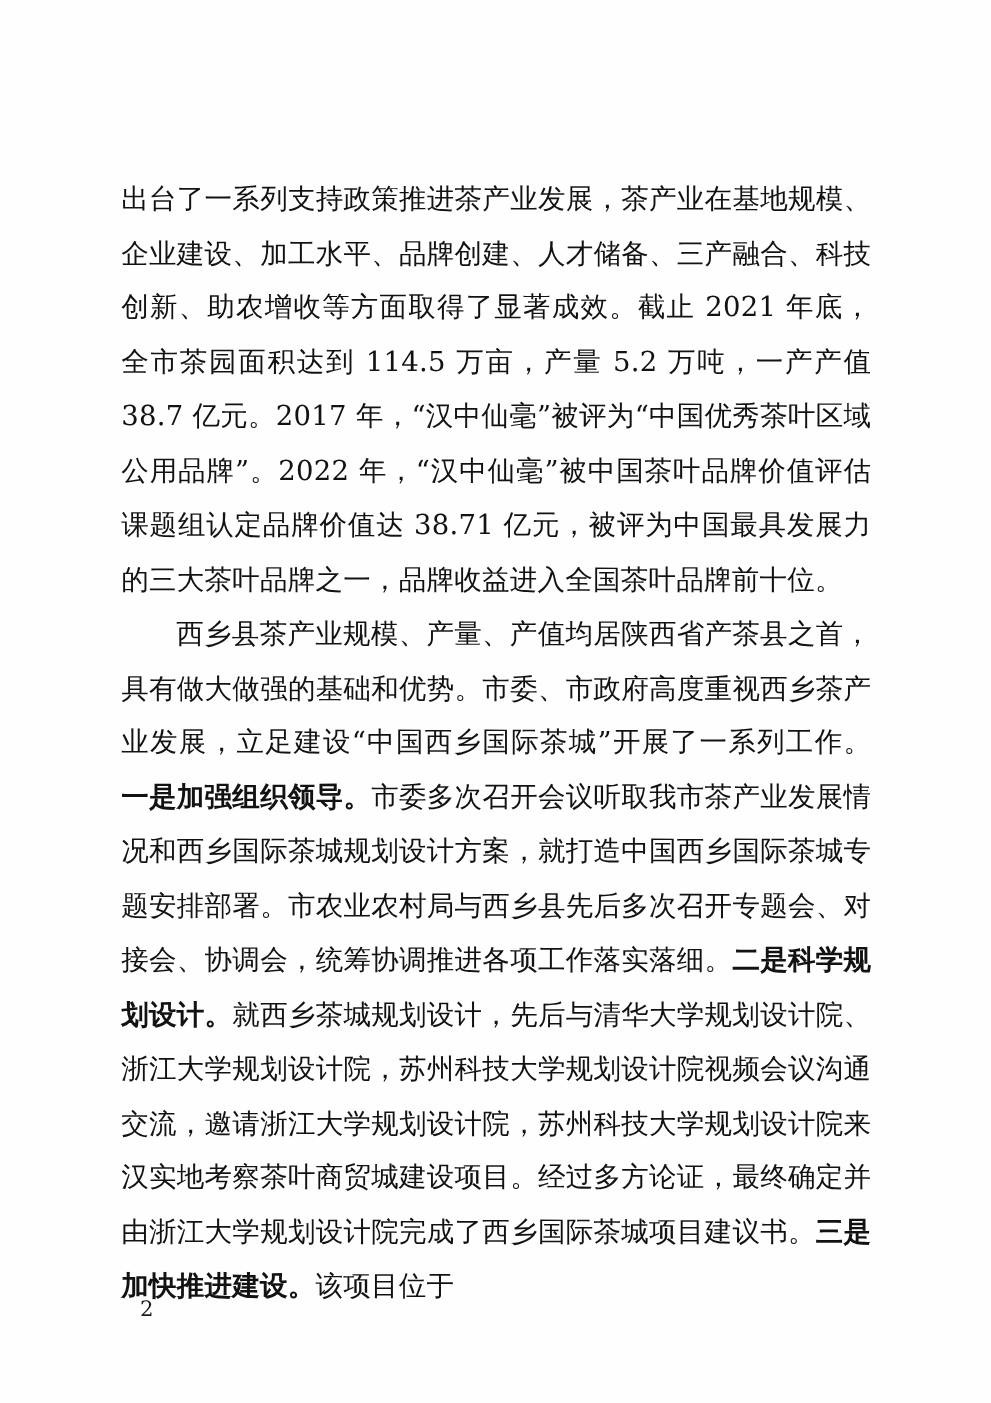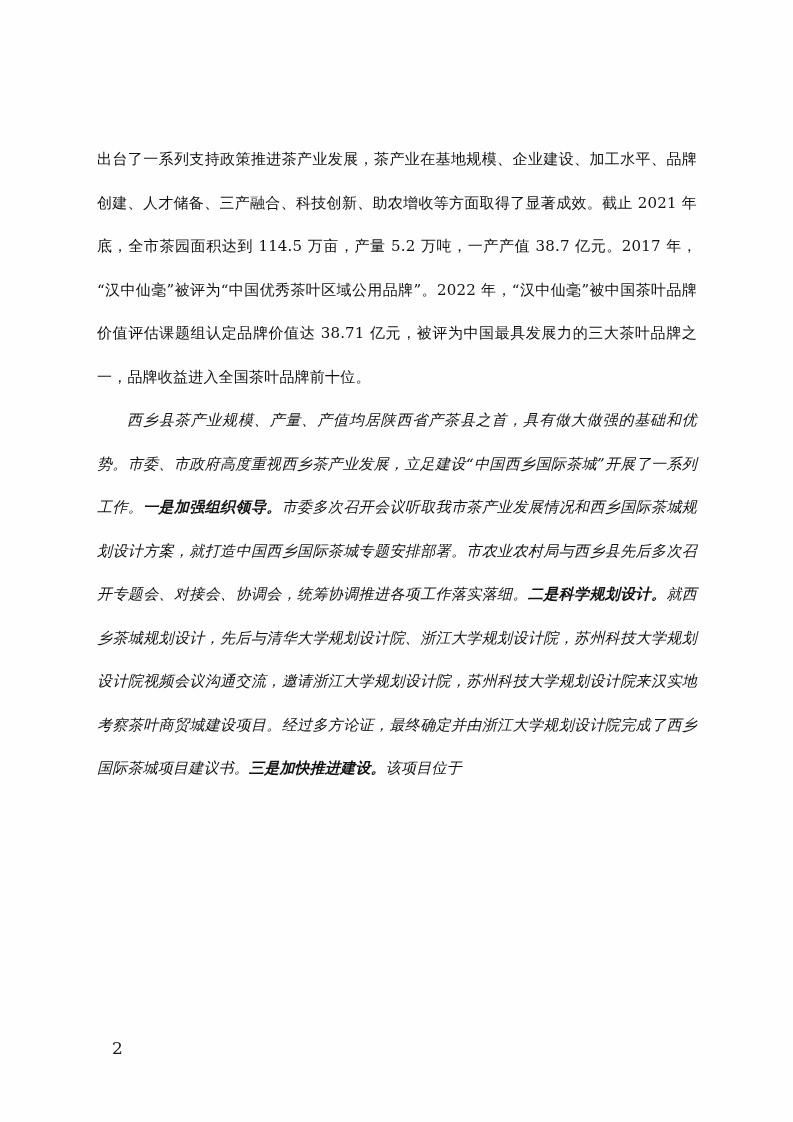--- a/index.html
+++ b/index.html
@@ -23,30 +23,29 @@
     background: #fefefe;
   }
   .content {
     position: absolute;
     left: 97px;
     top: 138px;
     width: 600px;
   }
   p.para {
     margin: 0;
-    font-size: 15px;
+    font-size: 22px;
     line-height: 43.5px;
     text-align: justify;
     text-justify: inter-ideograph;
     letter-spacing: 0.2px;
     color: #121212;
   }
   p.para + p.para {
     margin-top: 0;
-    font-style: italic;
   }
   .indent {
     text-indent: 2em;
   }
   b.bold {
     font-weight: 700;
   }
   .pagenum {
     position: absolute;
     left: 112px;

